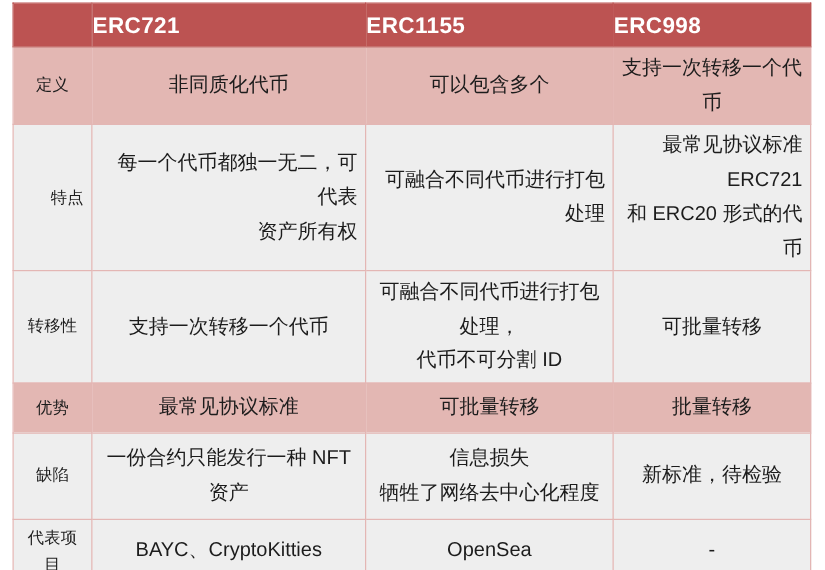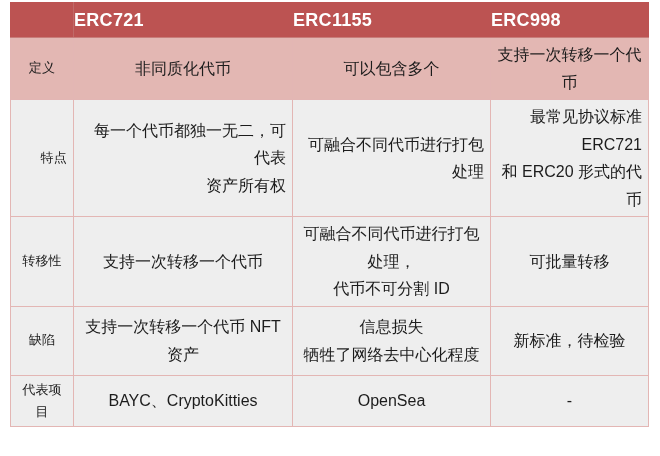--- a/index.html
+++ b/index.html
@@ -148,24 +148,36 @@
             <span class="cell-line">支持一次转移一个代币</span>
           </td>
           <td>
             <span class="cell-line">可融合不同代币进行打包处理，</span>
             <span class="cell-line">代币不可分割 ID</span>
           </td>
           <td>
             <span class="cell-line">可批量转移</span>
           </td>
         </tr>
+        <tr class="pink r-adv">
+          <td class="label-cell">优势</td>
+          <td>
+            <span class="cell-line">最常见协议标准</span>
+          </td>
+          <td>
+            <span class="cell-line">可批量转移</span>
+          </td>
+          <td>
+            <span class="cell-line">批量转移</span>
+          </td>
+        </tr>
         <tr class="gray r-flaw">
           <td class="label-cell">缺陷</td>
           <td>
-            <span class="cell-line">支持一次转移一个代币 NFT 资产</span>
+            <span class="cell-line">一份合约只能发行一种 NFT 资产</span>
           </td>
           <td>
             <span class="cell-line">信息损失</span>
             <span class="cell-line">牺牲了网络去中心化程度</span>
           </td>
           <td>
             <span class="cell-line">新标准，待检验</span>
           </td>
         </tr>
         <tr class="gray r-proj">

